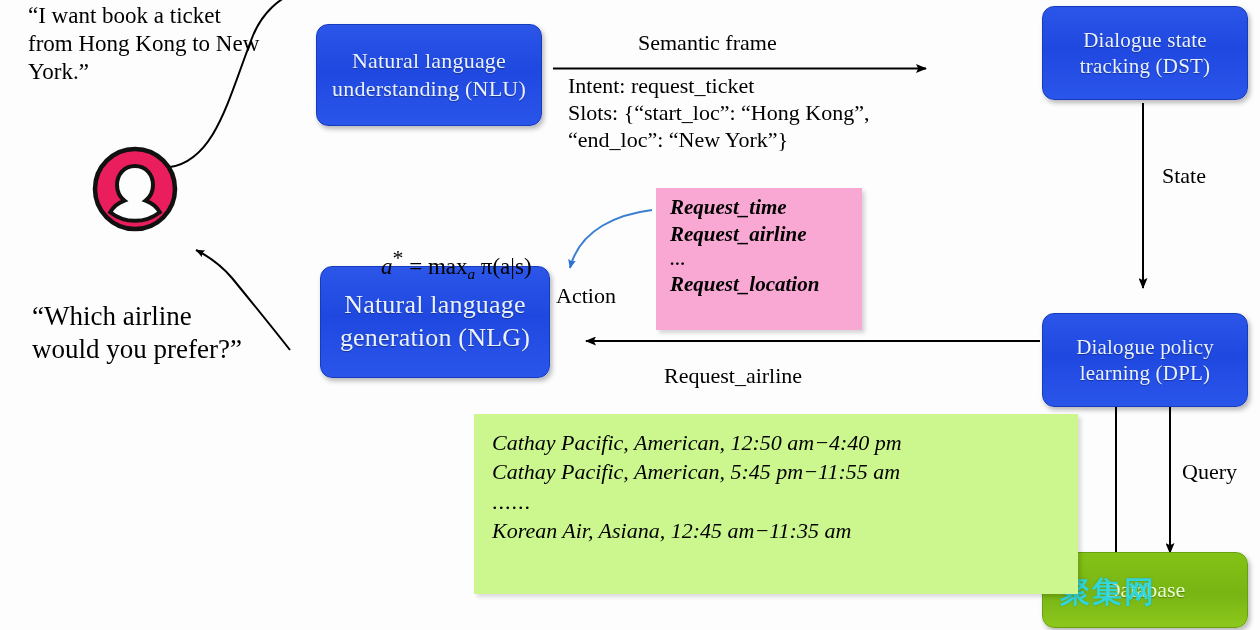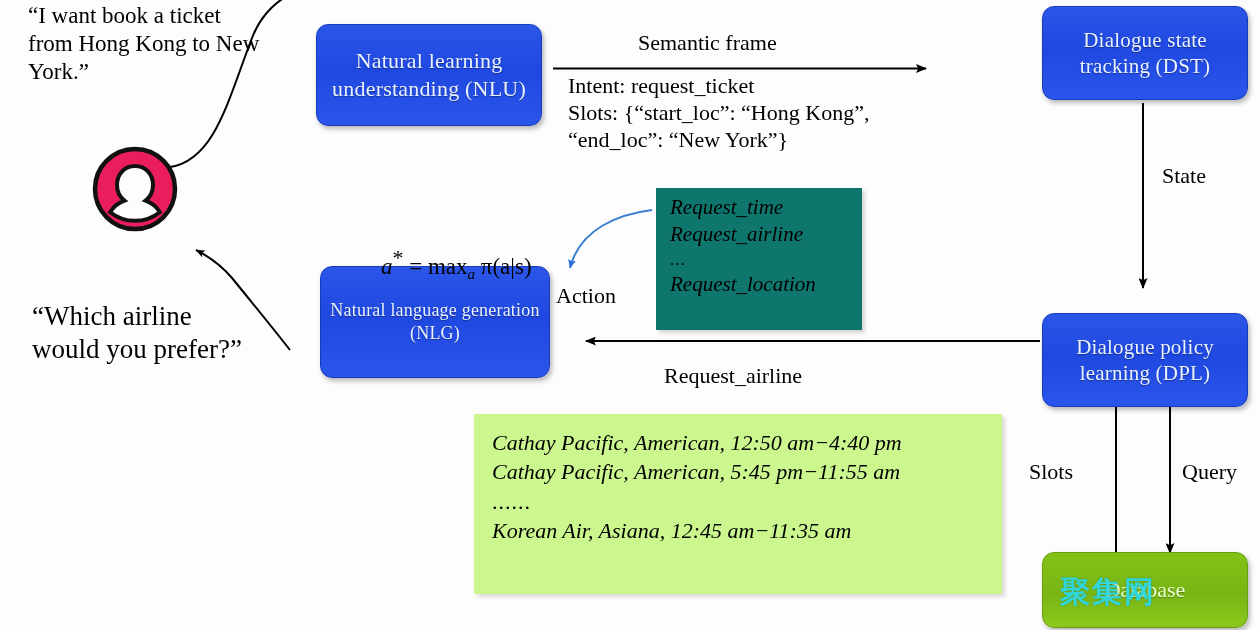--- a/index.html
+++ b/index.html
@@ -68,27 +68,28 @@
     font-weight: bold;
     font-family: "DejaVu Sans", sans-serif;
     letter-spacing: 2px;
     text-shadow: 0 0 2px rgba(0,0,0,.25);
     opacity: .92;
   }
 
   
   .action-panel {
     position: absolute;
-    background: #0f766e;
+    background: #f9a8d4;
     box-shadow: 3px 3px 4px rgba(0,0,0,0.16);
     font-style: italic;
     font-family: "Liberation Serif", "DejaVu Serif", serif;
     line-height: 1.30;
     padding: 6px 12px 4px 14px;
     box-sizing: border-box;
+    font-weight: bold;
   }
   .action-panel div { white-space: pre; }
   .action-panel .ellip { font-style: normal; letter-spacing: 1px; font-size: 17px; }
 
   
   .result-panel {
     position: absolute;
     background: #cbf78e;
     box-shadow: 3px 3px 4px rgba(0,0,0,0.14);
     font-style: italic;
@@ -156,36 +157,36 @@
   </div>
 
   <div class="txt" style="left:28px; top:2px; width:290px; font-size:23px;">“I want book a ticket
 from Hong Kong to New
 York.”</div>
 
   <div class="txt" style="left:32px; top:300px; width:280px; font-size:27px;">“Which airline
 would you prefer?”</div>
 
   <div class="proc-box" style="left:316px; top:24px; width:224px; height:100px; font-size:22px;">
-    <span>Natural learning
+    <span>Natural language
 understanding
 (NLU)</span>
   </div>
 
   <div class="proc-box" style="left:1042px; top:6px; width:204px; height:92px; font-size:21px;">
     <span>Dialogue state
 tracking (DST)</span>
   </div>
 
   <div class="proc-box" style="left:1042px; top:294px; width:204px; height:92px; font-size:21px;margin-top:19px;">
     <span>Dialogue policy
 learning (DPL)</span>
   </div>
 
-  <div class="proc-box" style="left:320px; top:266px; width:228px; height:110px; font-size:18px;">
+  <div class="proc-box" style="left:320px; top:266px; width:228px; height:110px; font-size:26px;">
     <span>Natural
 language
 generation (NLG)</span>
   </div>
 
   <div class="db-box" style="left:1042px; top:552px; width:204px; height:74px; font-size:22px;">
     <span>Database</span>
   </div>
   <div class="watermark" style="left:1060px; top:572px; font-size:30px;">聚集网</div>
 
@@ -209,20 +210,20 @@
     <i>a</i><span style="font-size:0.95em; vertical-align:super;">*</span><span> = max</span><sub>a</sub><span> π(a|s)</span>
   </div>
 
   <div class="action-panel" style="left:656px; top:188px; width:206px; height:142px; font-size:21px;">
     <div>Request_time</div>
     <div>Request_airline</div>
     <div class="ellip">...</div>
     <div>Request_location</div>
   </div>
 
-  <div class="result-panel" style="left:474px; top:414px; width:528px; height:180px; font-size:22px;">
+  <div class="result-panel" style="left:474px; top:414px; width:604px; height:180px; font-size:22px;">
     <div>Cathay Pacific, American, 12:50 am−4:40 pm</div>
     <div>Cathay Pacific, American, 5:45 pm−11:55 am</div>
     <div class="ellip">......</div>
     <div>Korean Air, Asiana, 12:45 am−11:35 am</div>
   </div>
 
 </div>
 
 </body></html>

